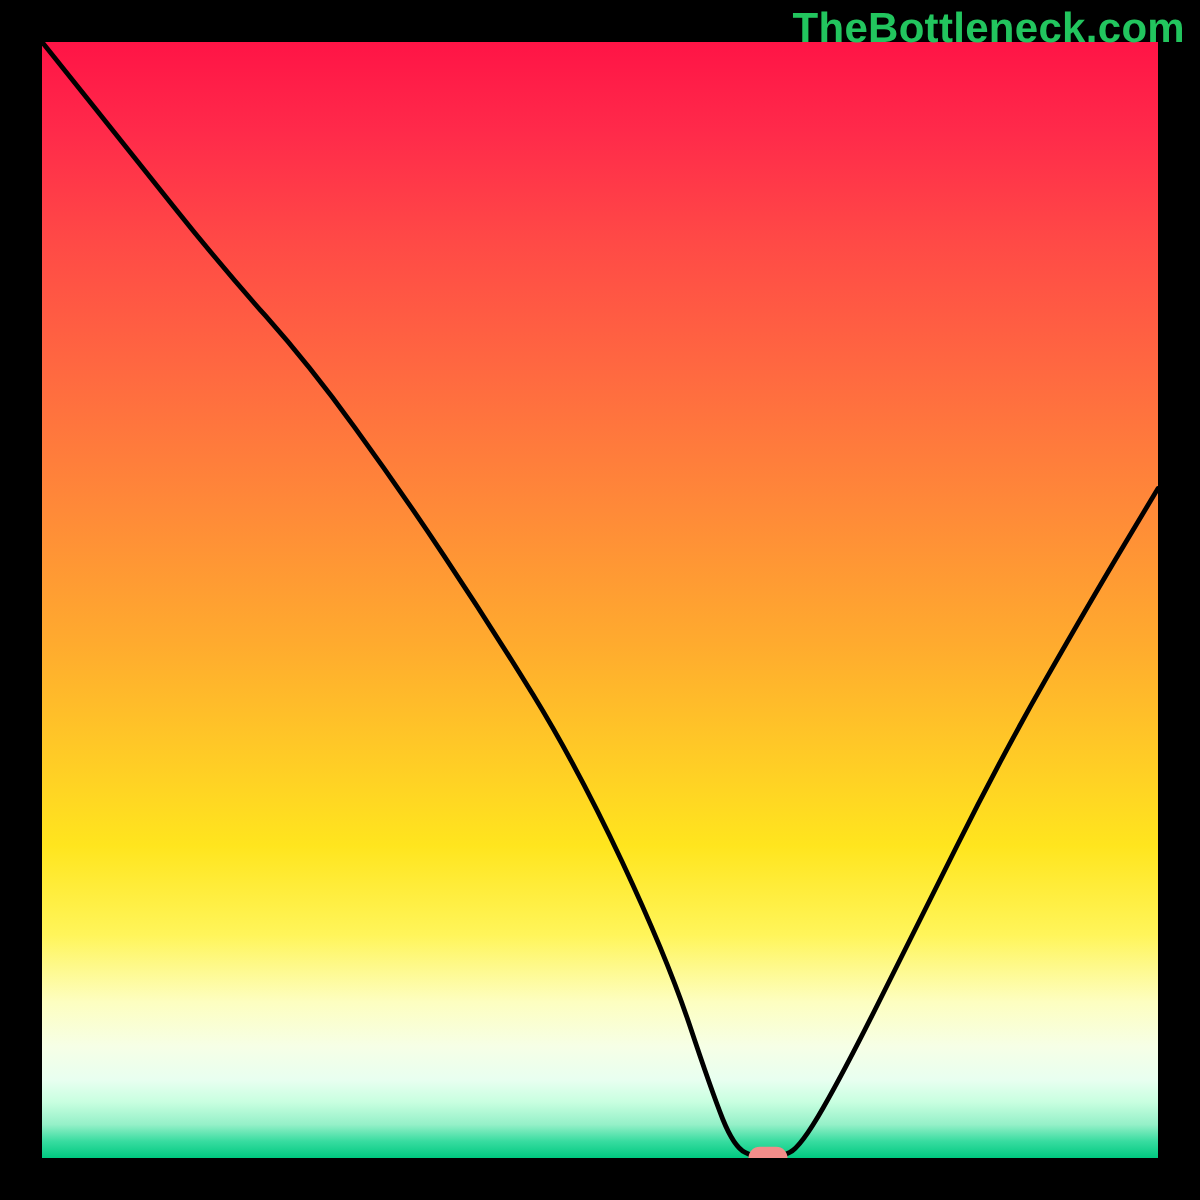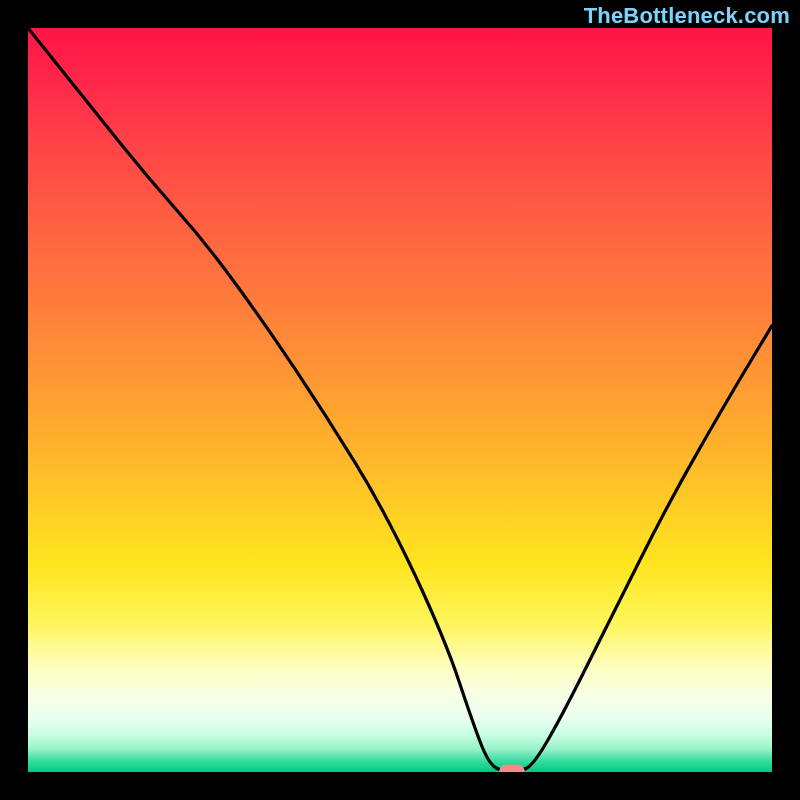--- a/index.html
+++ b/index.html
@@ -14,22 +14,22 @@
   .frame {
     position: relative;
     width: 800px;
     height: 800px;
     background: #000;
   }
   .watermark {
     position: absolute;
     top: 3px;
     right: 10px;
-    color: #7dd3fc;
-    font-size: 22px;
+    color: #22c55e;
+    font-size: 28px;
     font-weight: 600;
     letter-spacing: 0.2px;
     z-index: 50;
   }
   .plot {
     position: absolute;
     left: 28px;
     top: 28px;
     width: 744px;
     height: 744px;

